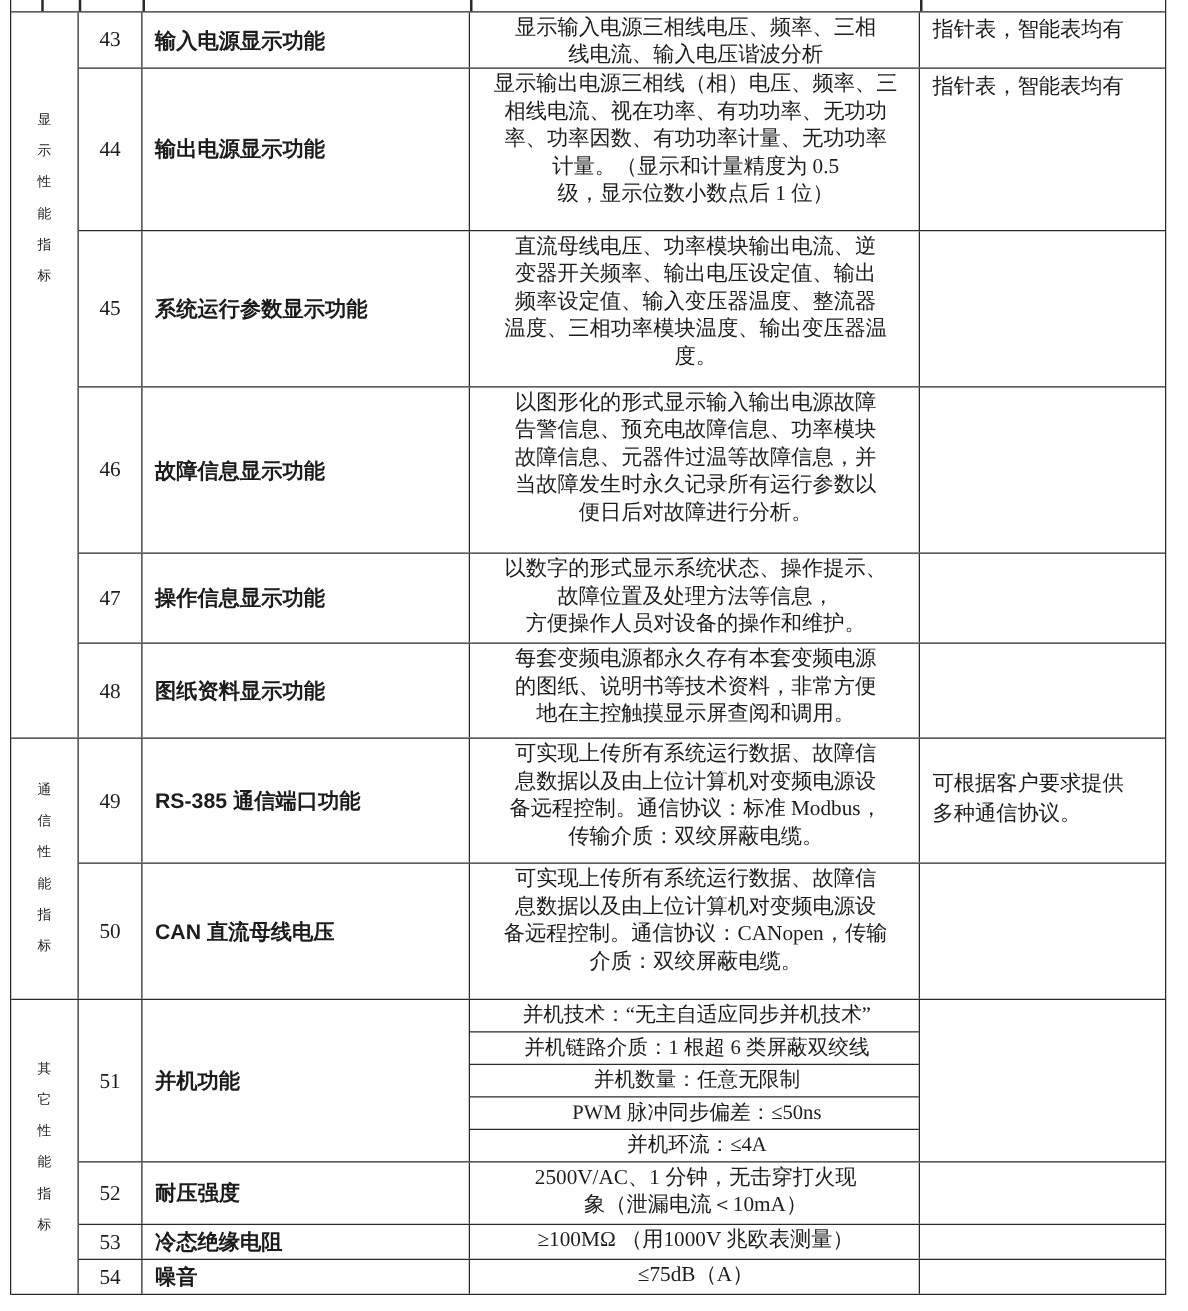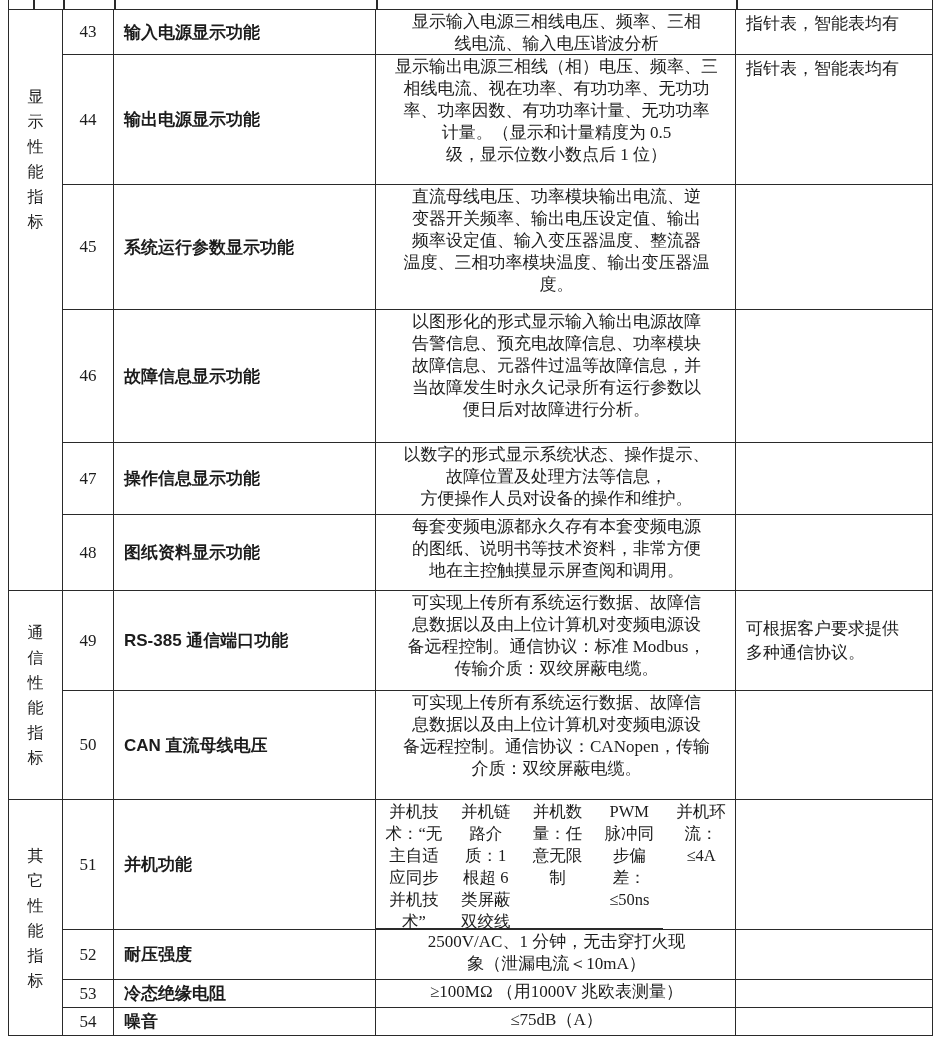--- a/index.html
+++ b/index.html
@@ -7,37 +7,37 @@
        font-family:"Liberation Serif","DejaVu Serif",serif;color:#1c1c1c;}
   .table{position:absolute;left:8px;top:0;width:925px;box-sizing:border-box;
          border-left:1.5px solid #2a2a2a;border-right:1.5px solid #2a2a2a;background:#fff;}
   
   .sliver{position:relative;height:9px;border-bottom:1.5px solid #2a2a2a;}
   .sliver span{position:absolute;top:0;bottom:0;width:1.5px;background:#2a2a2a;}
   .section{display:flex;border-bottom:1.5px solid #2a2a2a;}
   .section:last-child{border-bottom:1.5px solid #2a2a2a;}
   .cat-cell{width:54px;box-sizing:border-box;border-right:1.5px solid #2a2a2a;
             display:flex;justify-content:center;}
-  .cat-text{width:20px;word-break:break-all;line-height:25px;font-size:16px;text-align:center;}
+  .cat-text{width:20px;word-break:break-all;line-height:25px;font-size:11px;text-align:center;}
   .cat-top{padding-top:74px;}
   .cat-mid{align-self:center;}
   .rows{flex:1;display:flex;flex-direction:column;}
   .row{display:flex;box-sizing:border-box;border-bottom:1.5px solid #2a2a2a;}
   .row:last-child{border-bottom:none;}
   .num{width:51px;box-sizing:border-box;border-right:1.5px solid #2a2a2a;
        display:flex;align-items:center;justify-content:center;font-size:17px;text-align:right;}
   .feat{width:262px;box-sizing:border-box;border-right:1.5px solid #2a2a2a;
         display:flex;align-items:center;padding-left:10px;font-size:17px;font-weight:bold;
         font-family:"Liberation Sans","DejaVu Sans",sans-serif;}
   .desc{width:360px;box-sizing:border-box;border-right:1.5px solid #2a2a2a;
         font-size:17px;line-height:22px;padding:1px 6px 0 8px;white-space:pre-line;text-align:center;}
   .note{flex:1;box-sizing:border-box;font-size:17px;line-height:24px;
         padding:2px 6px 0 10px;white-space:pre-line;}
-  .note.center{display:flex;align-items:center;padding-top:0;}
-  .desc.subs{display:flex;padding:0;white-space:normal;}
+  .note.center{display:flex;align-items:center;padding-top:0;font-family:Liberation Mono, monospace;}
+  .desc.subs{display:flex;flex-direction:column;padding:0;white-space:normal;}
   .sub{flex:1;box-sizing:border-box;border-bottom:1.5px solid #2a2a2a;
        padding:1px 4px 0 8px;font-size:16.5px;line-height:22px;white-space:pre-line;}
   .sub:last-child{border-bottom:none;}
 </style>
 </head>
 <body>
 
 <div class="table">
 
   <div class="sliver">

